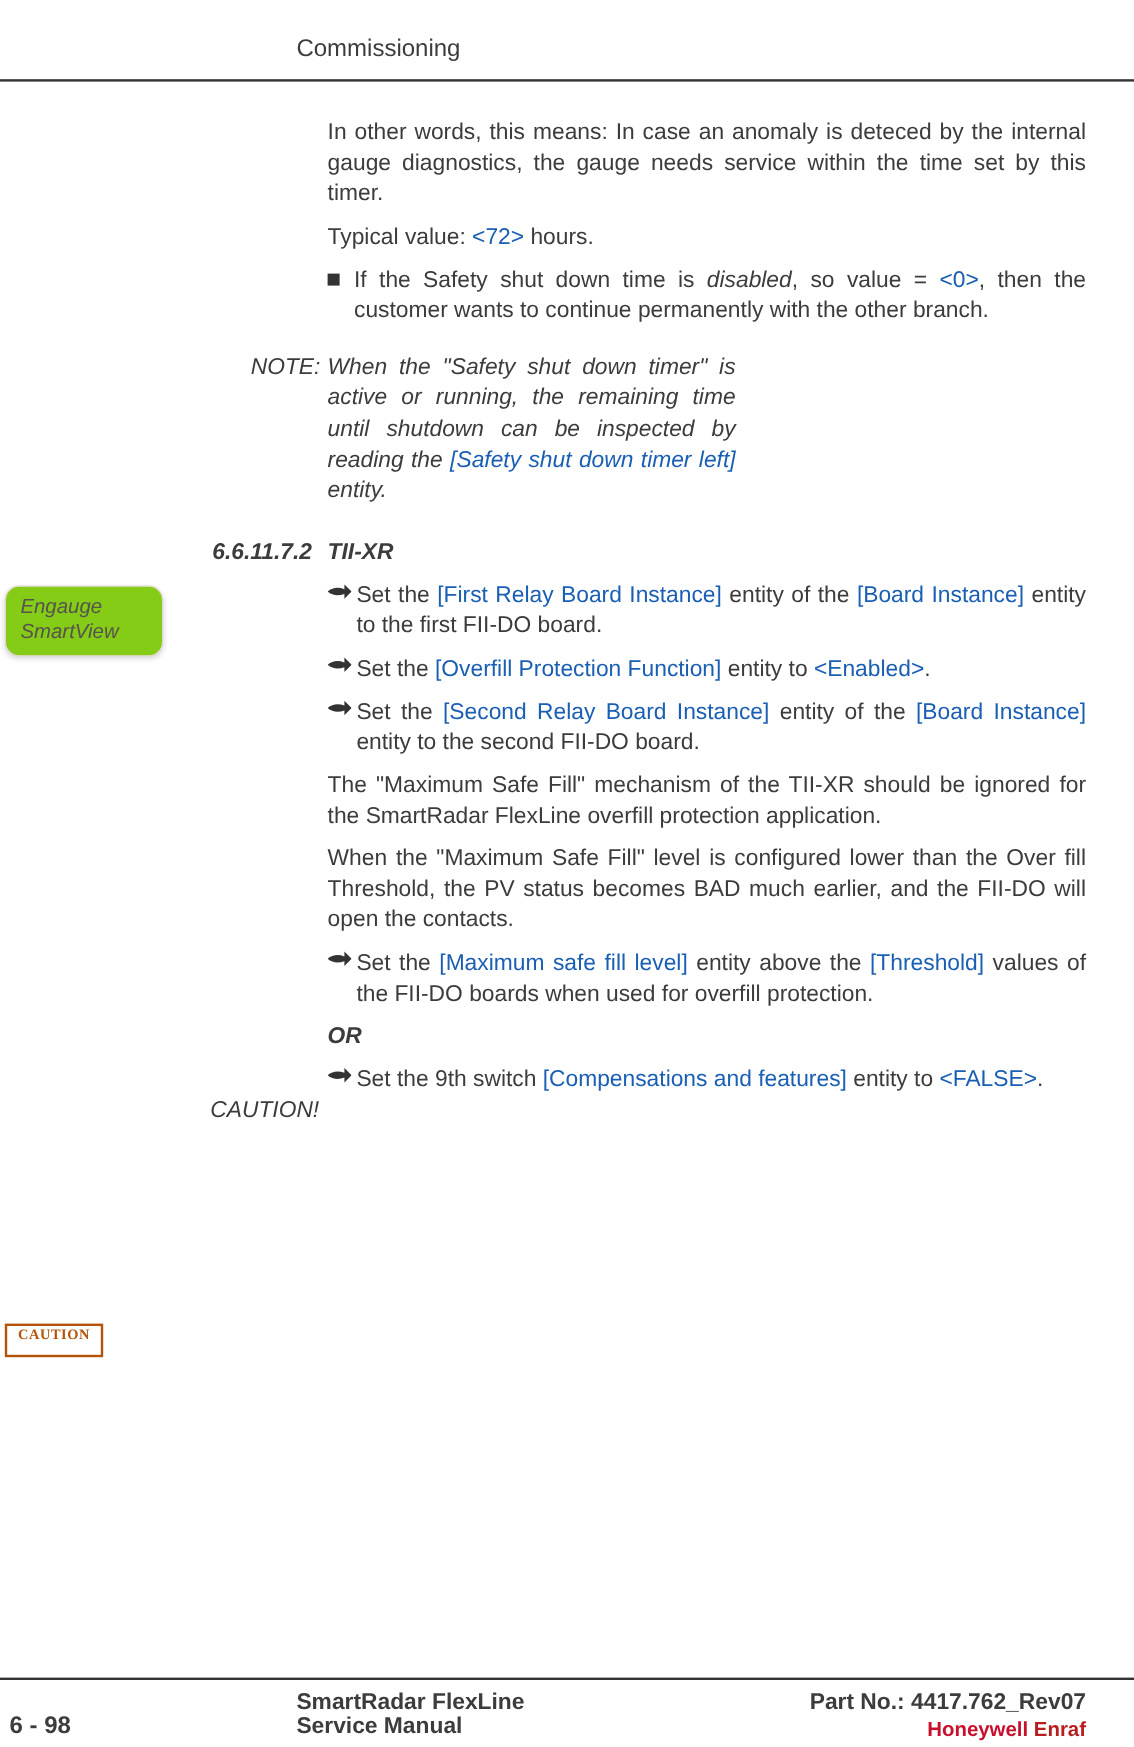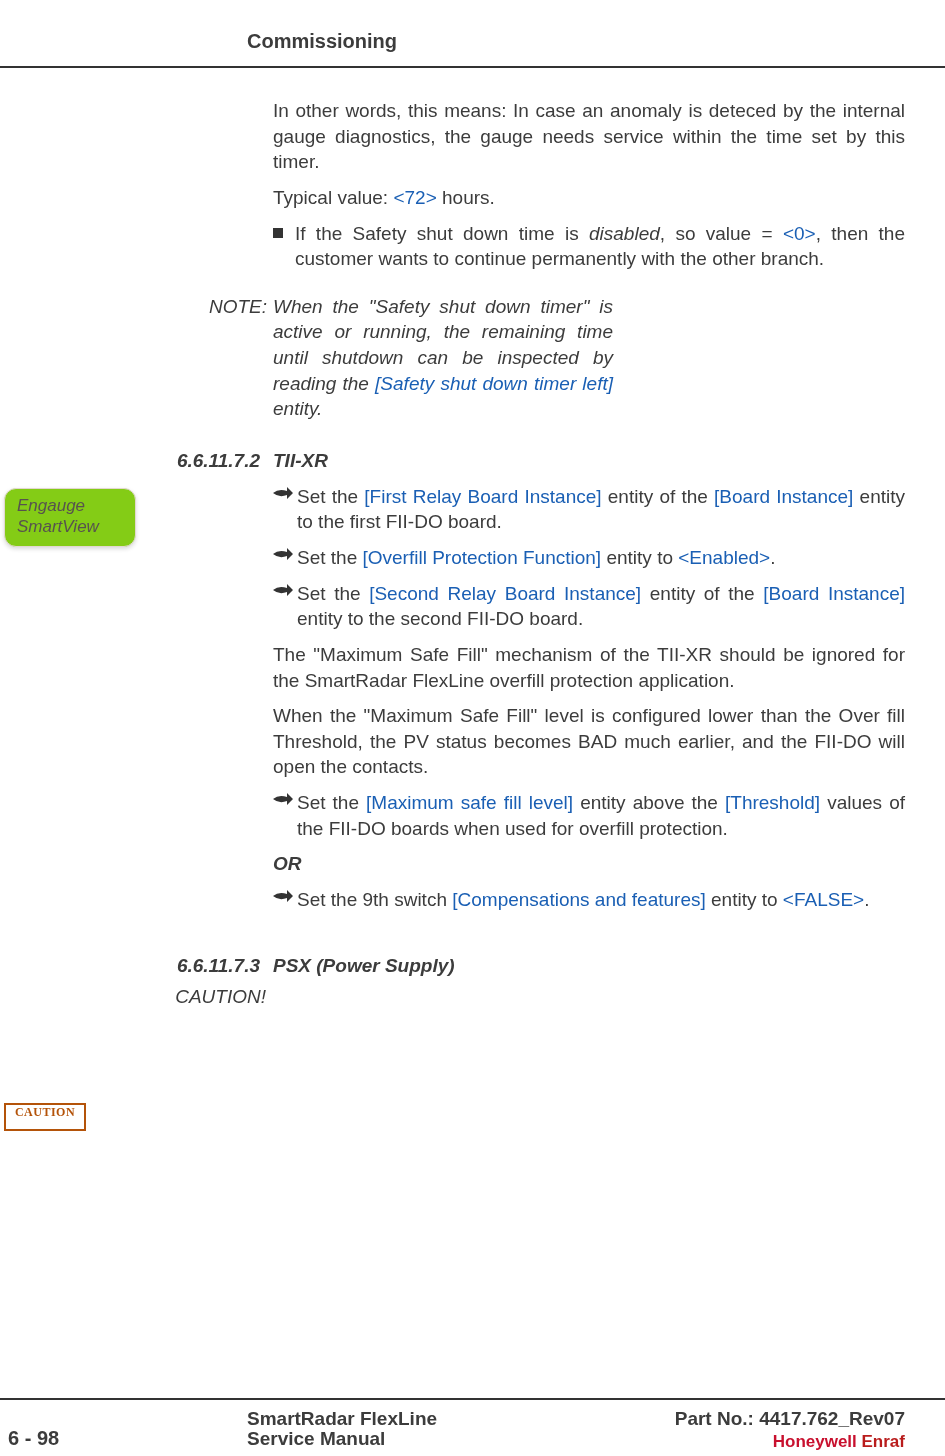--- a/index.html
+++ b/index.html
@@ -1,18 +1,18 @@
 <!DOCTYPE html>
 <html><head>
 <meta charset="utf-8">
 <style>
   html,body{margin:0;padding:0;background:#fff;font-family:Arial,Helvetica,sans-serif;color:#3c3c3c;}
   .page{width:945px;height:1456px;position:relative;overflow:hidden;}
   .topbar{position:absolute;left:0;right:0;top:30px;height:36px;border-bottom:2px solid #333;}
-  .top-title{position:absolute;left:247px;top:0;font-weight:bold;font-size:20px;}
+  .top-title{position:absolute;left:247px;top:0;font-weight:normal;font-size:20px;}
   .body{position:absolute;left:0;right:0;top:98px;bottom:80px;}
   .col-text{position:absolute;left:273px;right:40px;top:0;font-size:19px;line-height:1.35;}
   .blue{color:#1a5fb4;}
   .justify{text-align:justify;text-justify:inter-word;}
   .bullet-row{display:flex;margin-top:10px;}
   .square{width:10px;height:10px;background:#333;flex:0 0 auto;margin-top:7px;margin-right:12px;}
   .pointer{width:22px;flex:0 0 auto;margin-right:2px;margin-top:2px;}
   .pointer svg{display:block;}
   .sec-row{display:flex;align-items:baseline;margin-top:26px;margin-bottom:6px;}
   .sec-num{font-weight:bold;font-style:italic;font-size:19px;color:#3c3c3c;margin-left:-115px;width:102px;text-align:right;margin-right:13px;}
@@ -138,24 +138,20 @@
         <span class="pointer">
             <svg width="20" height="14" viewBox="0 0 20 14">
               <path d="M0 7 Q6 2 14 5 L14 1 L20 7 L14 13 L14 9 Q6 12 0 7 Z" fill="#333"></path>
             </svg>
           </span>
         <div>
           <span>Set the 9th switch </span><span class="blue">[Compensations and features]</span><span> entity to </span><span class="blue">&lt;FALSE&gt;</span><span>.</span>
         </div>
       </div>
 
-      <div class="sec-row" style="margin-top:40px;">
-        <div class="sec-num">6.6.11.7.3</div>
-        <div class="sec-title">PSX (Power Supply)</div>
-      </div>
 
       <div class="caution-block">
         <div class="caution-label">CAUTION!</div>
       </div>
 
     </div>
   </div>
 
   <div class="footer">
     <div class="footer-left">6 - 98</div>

